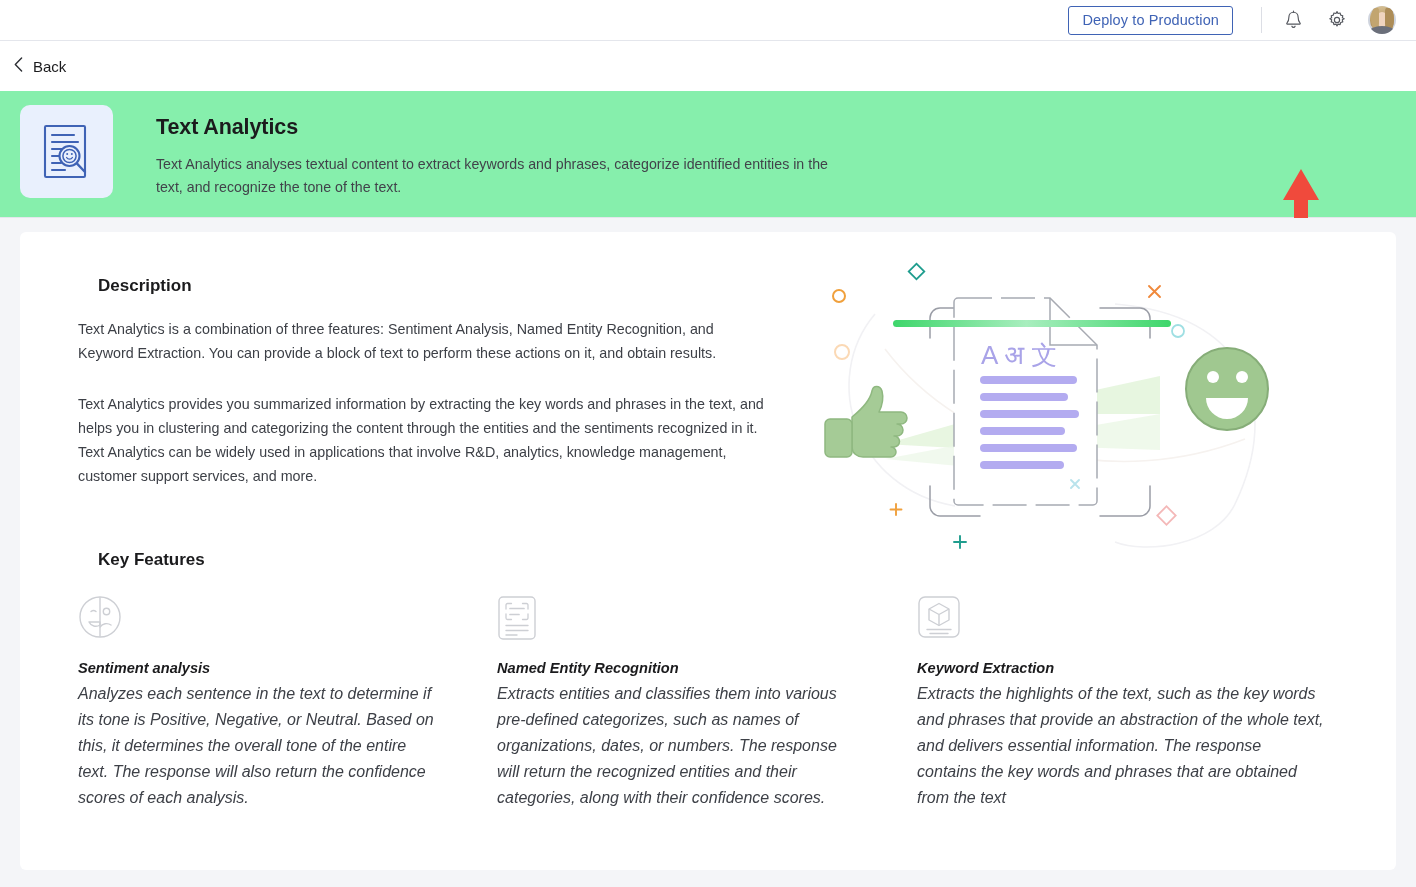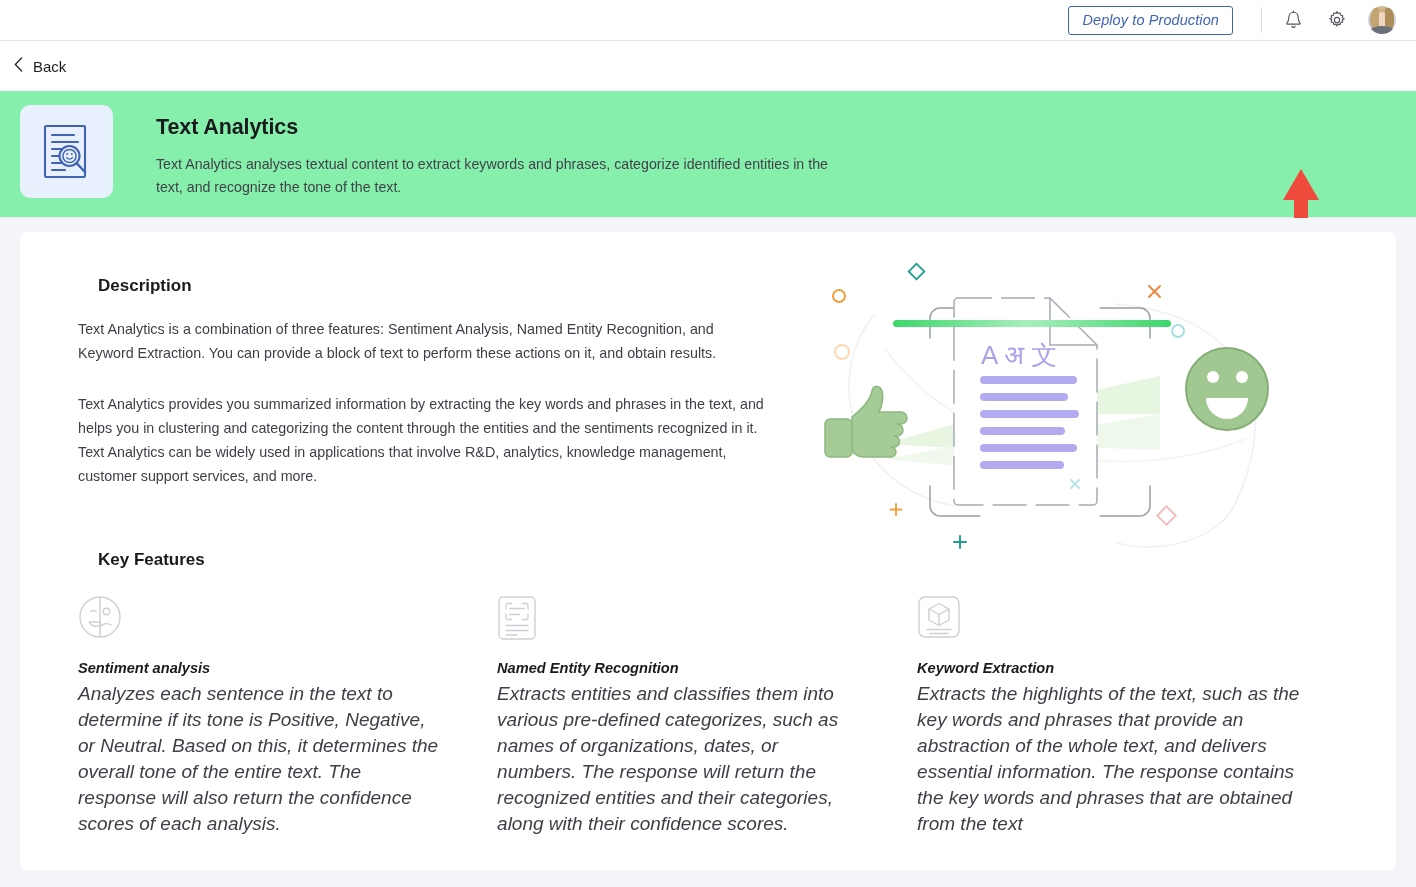--- a/index.html
+++ b/index.html
@@ -24,21 +24,20 @@
     padding: 0 13px;
     border: 1px solid #3f63b5;
     border-radius: 3px;
     background: #ffffff;
     color: #3f63b5;
     font-size: 14.5px;
     letter-spacing: .1px;
     display: flex; align-items: center;
     cursor: pointer;
     white-space: nowrap;
-    font-style: italic;
   }
   .hdr-divider {
     width: 1px; height: 26px;
     background: #dcdee5;
     margin: 0 18px 0 28px;
   }
   .icon-btn {
     width: 26px; height: 26px;
     display: flex; align-items: center; justify-content: center;
     cursor: pointer;
@@ -183,21 +182,21 @@
   }
   .feature { width: 436px; padding-right: 58px; }
   .feature:nth-child(2) { width: 437px; }
   .feature:nth-child(3) { width: 440px; padding-right: 14px; }
   .feat-icon { height: 44px; margin-bottom: 21px; }
   .feat-name {
     font-size: 14.6px; font-weight: bold; color: #1b1b1d;
     margin-bottom: 5px;
   }
   .feat-desc {
-    font-size: 19px; color: #3d4047; line-height: 26px;
+    font-size: 16px; color: #3d4047; line-height: 26px;
   }
 </style>
 </head>
 <body>
 
 <div class="topbar">
   <button class="deploy-btn">Deploy to Production</button>
 
   <div class="hdr-divider"></div>
 

